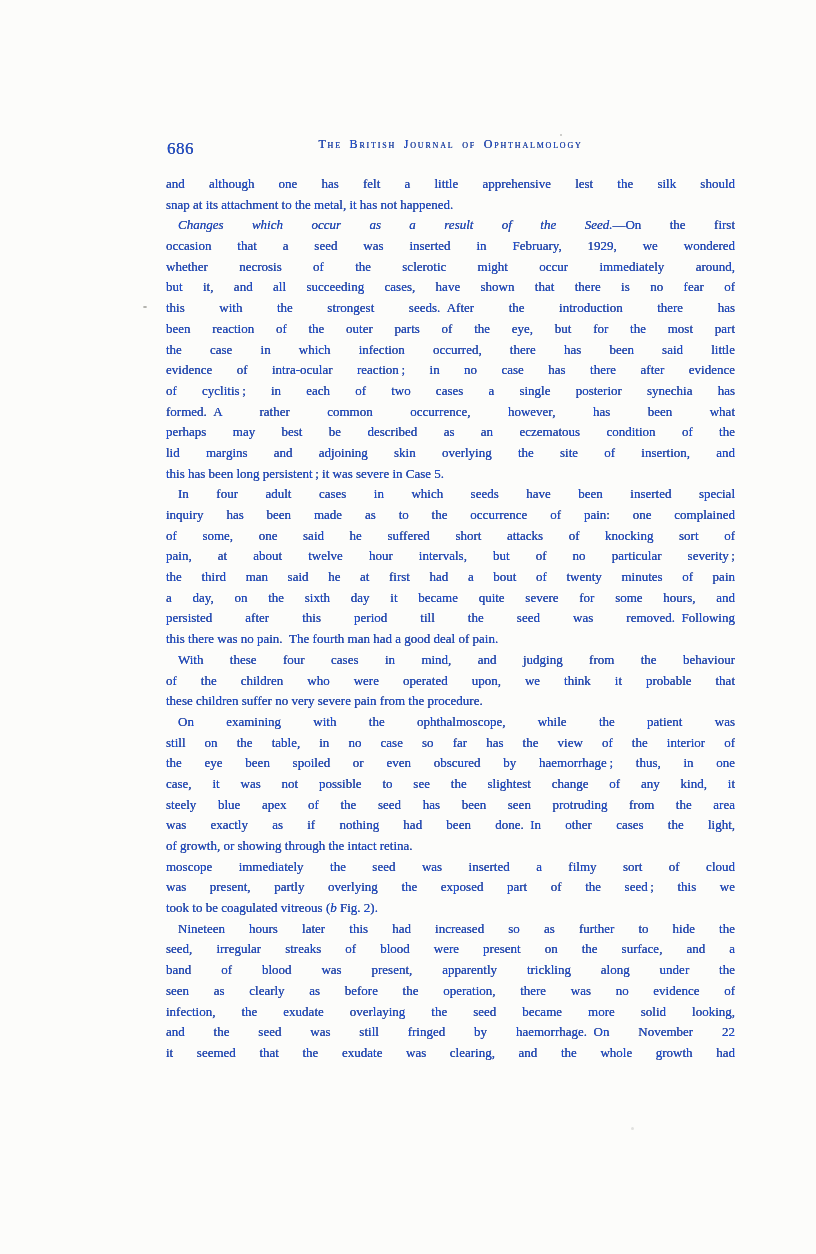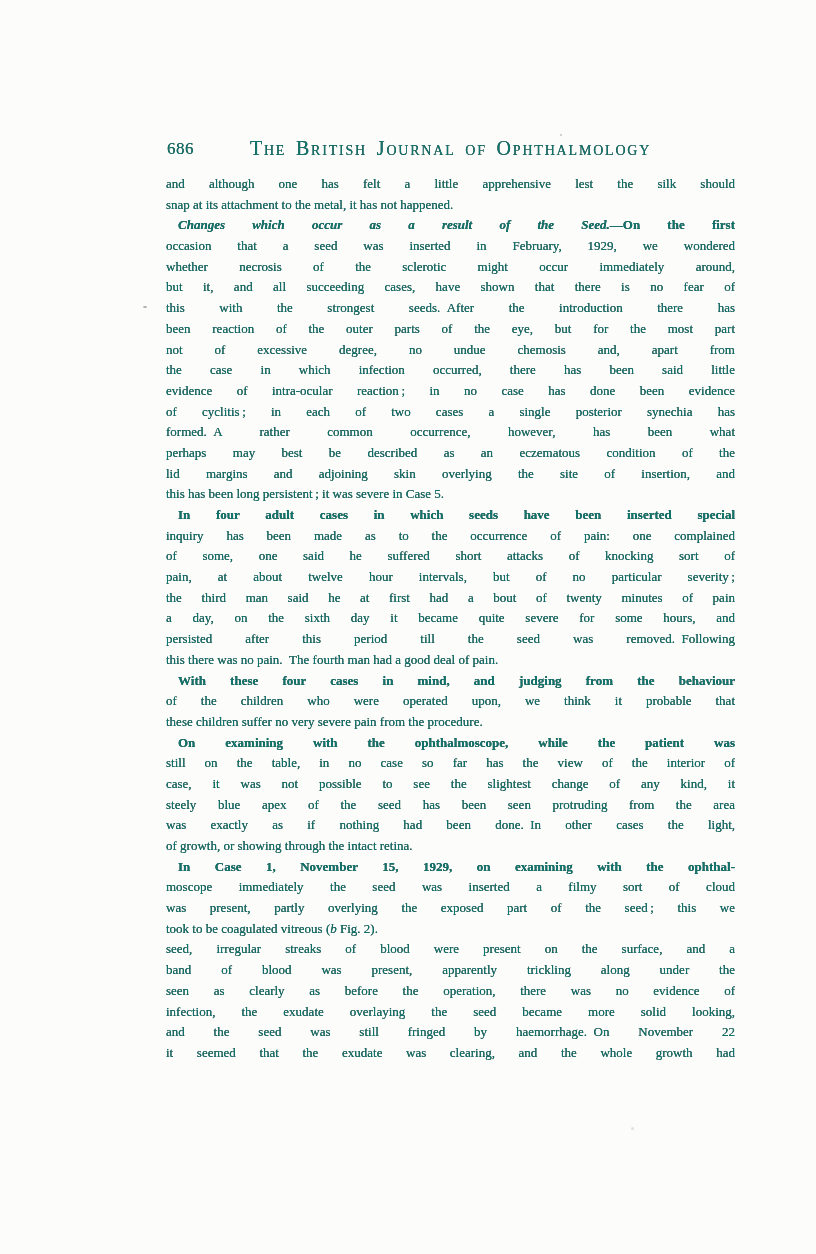--- a/index.html
+++ b/index.html
@@ -2,63 +2,63 @@
 <html><head>
 <meta charset="utf-8">
 <style>
   html, body { margin: 0; padding: 0; background: #e8e8e6; }
   .page {
     position: relative;
     width: 816px;
     height: 1254px;
     background: #fcfcfa;
     font-family: "Liberation Serif", serif;
-    color: #0f766e;
+    color: #1d4ed8;
     overflow: hidden;
     text-shadow: 0 0 0.4px rgba(10,10,10,0.85);
   }
   .header {
     position: absolute;
     top: 137px;
     left: 166px;
     width: 569px;
     height: 22px;
   }
   .page-number {
     position: absolute;
     left: 1px;
     top: 2px;
     font-size: 17px;
     letter-spacing: 0.5px;
   }
   .journal-title {
     text-align: center;
     font-variant: small-caps;
-    font-size: 20px;
+    font-size: 12px;
     letter-spacing: 1.8px;
     word-spacing: 3px;
     white-space: nowrap;
   }
   .column {
     position: absolute;
     left: 166px;
     top: 174px;
     width: 569px;
   }
   .para { margin: 0; padding: 0; }
   .line {
     font-size: 13px;
     line-height: 20.7px;
     height: 20.7px;
     overflow: hidden;
     text-align: justify;
     text-align-last: justify;
   }
   .line.endline { text-align-last: left; font-family: Liberation Serif, serif; }
-  .line.indent { text-indent: 12px; font-weight: bold; }
+  .line.indent { text-indent: 12px; }
   .line i { font-style: italic; }
   .speck {
     position: absolute;
     background: #84847e;
     border-radius: 50%;
   }
   #speck-1 { left: 143px; top: 306px; width: 4px; height: 2px; opacity: 0.65; }
   #speck-2 { left: 560px; top: 134px; width: 2px; height: 2px; opacity: 0.5; }
   #speck-3 { left: 631px; top: 1127px; width: 3px; height: 3px; opacity: 0.22; }
 </style>
@@ -79,23 +79,22 @@
       <div class="line endline">snap at its attachment to the metal, it has not happened.</div>
     </div>
 
     <div class="para">
       <div class="line indent"><i>Changes which occur as a result of the Seed.</i><span>—On the first</span></div>
       <div class="line">occasion that a seed was inserted in February, 1929, we wondered</div>
       <div class="line">whether necrosis of the sclerotic might occur immediately around,</div>
       <div class="line">but it, and all succeeding cases, have shown that there is no fear of</div>
       <div class="line">this with the strongest seeds. After the introduction there has</div>
       <div class="line">been reaction of the outer parts of the eye, but for the most part</div>
-      <div class="line">not of excessive degree, no undue chemosis and, apart from</div>
       <div class="line">the case in which infection occurred, there has been said little</div>
-      <div class="line">evidence of intra-ocular reaction ; in no case has done been evidence</div>
+      <div class="line">evidence of intra-ocular reaction ; in no case has there after evidence</div>
       <div class="line">of cyclitis ; in each of two cases a single posterior synechia has</div>
       <div class="line">formed. A rather common occurrence, however, has been what</div>
       <div class="line">perhaps may best be described as an eczematous condition of the</div>
       <div class="line">lid margins and adjoining skin overlying the site of insertion, and</div>
       <div class="line endline">this has been long persistent ; it was severe in Case 5.</div>
     </div>
 
     <div class="para">
       <div class="line indent">In four adult cases in which seeds have been inserted special</div>
       <div class="line">inquiry has been made as to the occurrence of pain: one complained</div>
@@ -109,34 +108,35 @@
 
     <div class="para">
       <div class="line indent">With these four cases in mind, and judging from the behaviour</div>
       <div class="line">of the children who were operated upon, we think it probable that</div>
       <div class="line endline">these children suffer no very severe pain from the procedure.</div>
     </div>
 
     <div class="para">
       <div class="line indent">On examining with the ophthalmoscope, while the patient was</div>
       <div class="line">still on the table, in no case so far has the view of the interior of</div>
+      <div class="line">the eye been spoiled or even obscured by haemorrhage ; thus, in one</div>
       <div class="line">case, it was not possible to see the slightest change of any kind, it</div>
       <div class="line">steely blue apex of the seed has been seen protruding from the area</div>
       <div class="line">was exactly as if nothing had been done. In other cases the light,</div>
       <div class="line endline">of growth, or showing through the intact retina.</div>
     </div>
 
     <div class="para">
-      <div class="line indent">In Case 1, November 15, 1929, on examining with the ophthal-</div>
       <div class="line">moscope immediately the seed was inserted a filmy sort of cloud</div>
       <div class="line">was present, partly overlying the exposed part of the seed ; this we</div>
       <div class="line endline"><span>took to be coagulated vitreous (</span><i>b</i><span> Fig. 2).</span></div>
     </div>
 
     <div class="para">
+      <div class="line indent">Nineteen hours later this had increased so as further to hide the</div>
       <div class="line">seed, irregular streaks of blood were present on the surface, and a</div>
       <div class="line">band of blood was present, apparently trickling along under the</div>
       <div class="line">seen as clearly as before the operation, there was no evidence of</div>
       <div class="line">infection, the exudate overlaying the seed became more solid looking,</div>
       <div class="line">and the seed was still fringed by haemorrhage. On November 22</div>
       <div class="line">it seemed that the exudate was clearing, and the whole growth had</div>
     </div>
 
   </div>
 

